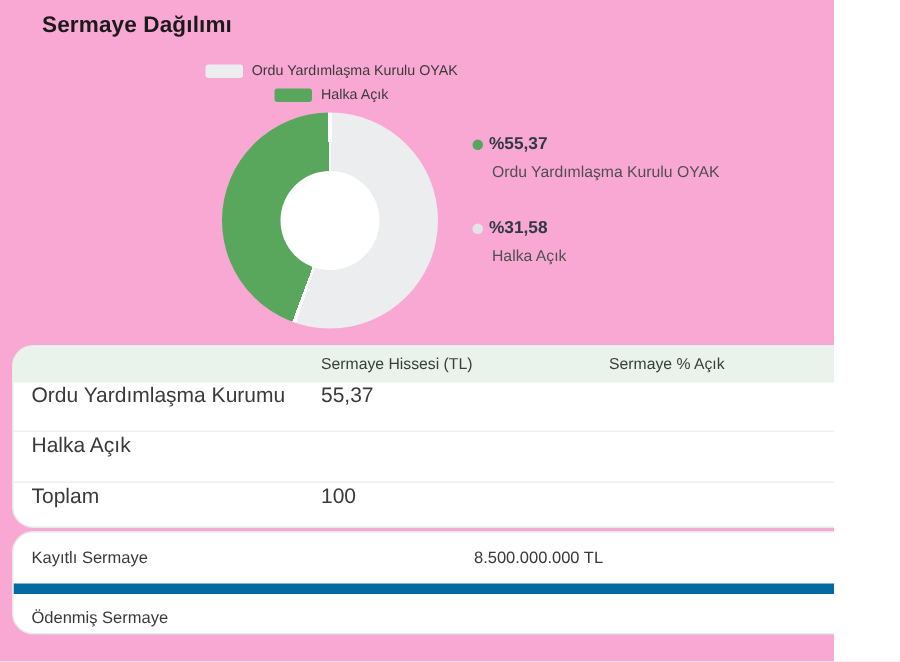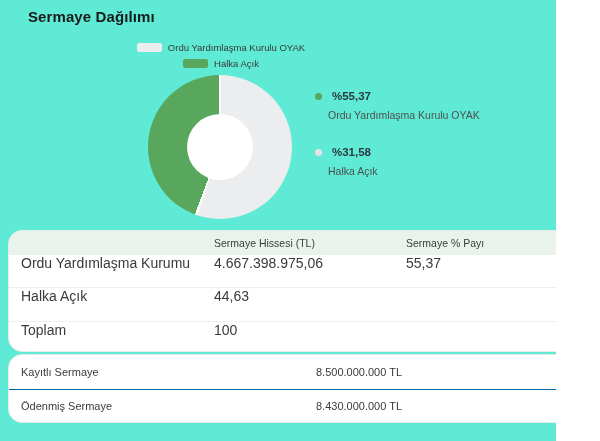--- a/index.html
+++ b/index.html
@@ -1,50 +1,50 @@
 <!DOCTYPE html>
 <html><head>
 <meta charset="utf-8">
 <style>
   html,body { margin:0; padding:0; background:#fff; }
   body { width:600px; height:441px; font-family:"Liberation Sans", sans-serif; -webkit-font-smoothing:antialiased; }
-  .page { position:relative; width:556px; height:441px; overflow:hidden; background:#5eead4; }
+  .page { position:relative; width:556px; height:441px; overflow:hidden; background:#f9a8d4; }
 
   .title { position:absolute; left:28px; top:8px; font-size:15px; font-weight:700; color:#1a1a1a; letter-spacing:.1px; }
 
   
   .chart-legend { position:absolute; left:0; top:42px; width:442px; display:flex; flex-direction:column; align-items:center; gap:5px; }
   .cl-item { display:flex; align-items:center; gap:6px; cursor:pointer; }
   .cl-swatch { width:25px; height:9px; border-radius:2px; }
   .cl-label { font-size:9.5px; color:#3a3a3a; }
 
   
   .donut { position:absolute; left:148px; top:75px; width:144px; height:144px; border-radius:50%; }
   .donut-hole { position:absolute; left:50%; top:50%; width:66px; height:66px; margin:-33px 0 0 -33px; background:#fff; border-radius:50%; }
 
   
   .side-legend { position:absolute; left:315px; top:90px; display:flex; flex-direction:column; gap:25px; }
-  .sl-head { display:flex; align-items:center; gap:10px; }
+  .sl-head { display:flex; align-items:center; gap:4px; }
   .sl-bullet { width:7px; height:7px; border-radius:50%; flex:0 0 auto; }
   .sl-pct { font-size:11.5px; font-weight:700; color:#2e3944; }
   .sl-label { margin-left:13px; margin-top:7px; font-size:10.5px; color:#4f4f4f; }
 
   
   .card { position:absolute; left:8px; width:584px; box-sizing:border-box; border:1px solid #e3ece5; border-radius:14px; background:#fff; overflow:hidden; }
   .card.capital { top:230px; height:122px; }
   .card.summary { top:354px; height:69px; }
 
   .thead { display:flex; align-items:center; height:24px; background:#e9f3eb; font-size:10.5px; color:#3c3c3c; }
   .trow  { display:flex; align-items:flex-start; height:32.3px; font-size:14px; color:#3a3a3a; border-top:1px solid #efefef; }
   .cell1 { flex:0 0 205px; padding-left:12px; box-sizing:border-box; }
   .cell2 { flex:0 0 192px; }
   .cell3 { flex:1; }
 
   .srow { display:flex; align-items:center; height:33.5px; font-size:11px; color:#3a3a3a; }
-  .srow + .srow { border-top:1px solid #0369a1; }
+  .srow + .srow { border-top:7px solid #0369a1; }
   .scell1 { flex:0 0 307px; padding-left:12px; box-sizing:border-box; }
   .scell2 { flex:1; }
 </style>
 </head>
 <body>
 
 <div class="page">
 
   <div class="title">Sermaye Dağılımı</div>
 
@@ -77,41 +77,38 @@
         <span class="sl-pct">%31,58</span>
       </div>
       <div class="sl-label">Halka Açık</div>
     </div>
   </div>
 
   <div class="card capital">
     <div class="thead">
       <div class="cell1"></div>
       <div class="cell2">Sermaye Hissesi (TL)</div>
-      <div class="cell3">Sermaye % Payı</div>
+      <div class="cell3">Sermaye % Açık</div>
     </div>
     <div class="trow" style="border-top:none;">
       <div class="cell1">Ordu Yardımlaşma Kurumu</div>
-      <div class="cell2">4.667.398.975,06</div>
       <div class="cell3">55,37</div>
     </div>
     <div class="trow">
       <div class="cell1">Halka Açık</div>
-      <div class="cell3">44,63</div>
     </div>
     <div class="trow">
       <div class="cell1">Toplam</div>
       <div class="cell3">100</div>
     </div>
   </div>
 
   <div class="card summary">
     <div class="srow">
       <div class="scell1">Kayıtlı Sermaye</div>
       <div class="scell2">8.500.000.000 TL</div>
     </div>
     <div class="srow">
       <div class="scell1">Ödenmiş Sermaye</div>
-      <div class="scell2">8.430.000.000 TL</div>
     </div>
   </div>
 
 </div>
 
 </body></html>

